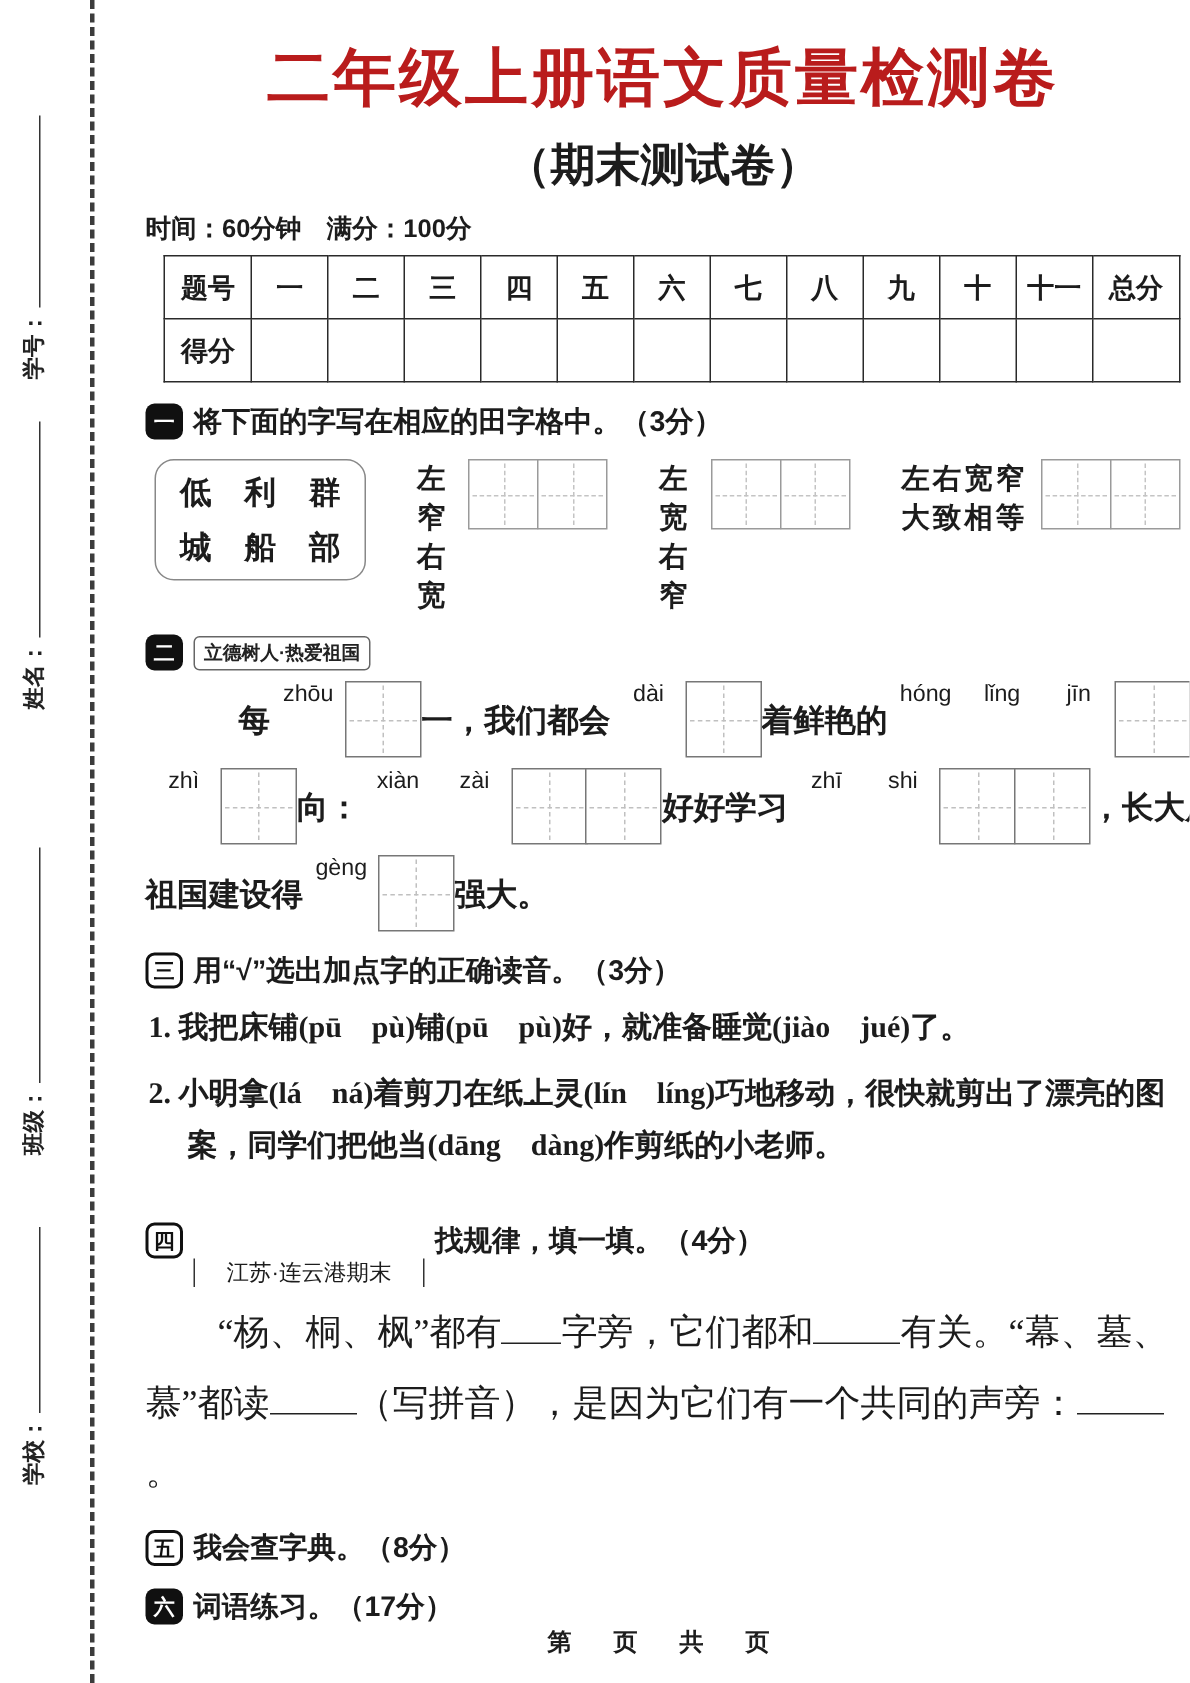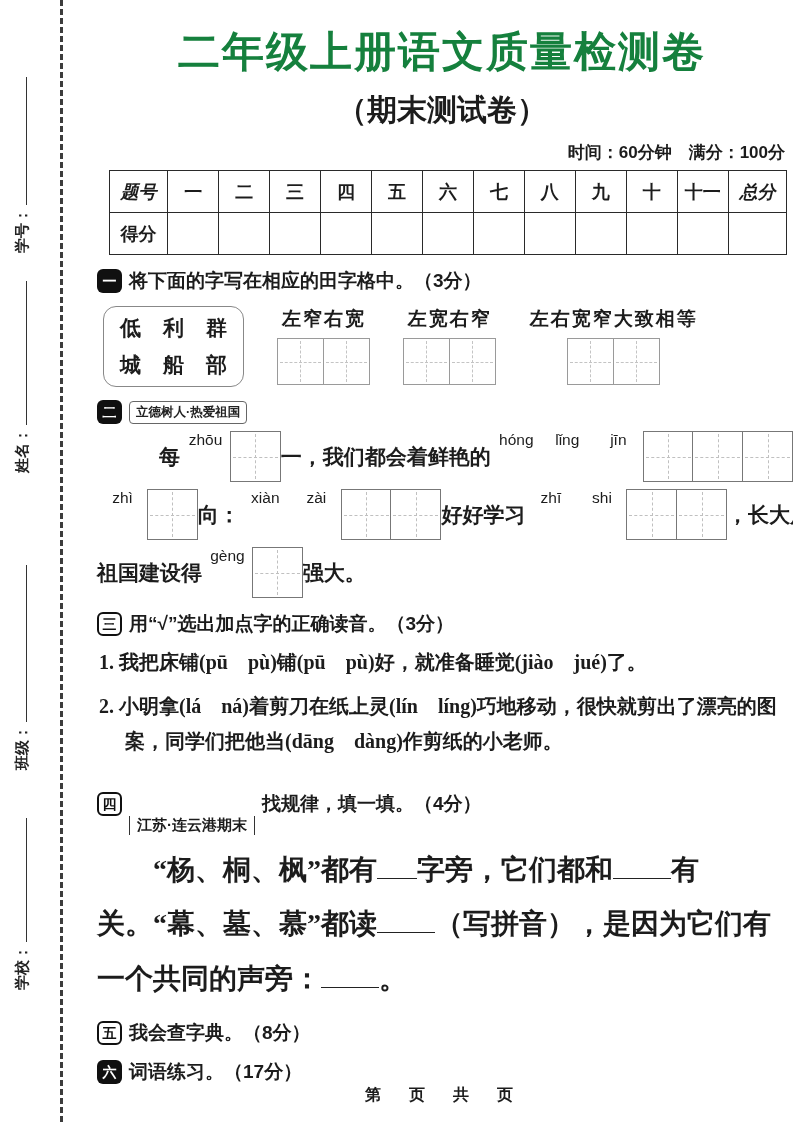--- a/index.html
+++ b/index.html
@@ -15,48 +15,48 @@
   .mfield .mline { flex:1; border-bottom:1.6px solid #333; height:1em; }
   .mf1 { top:253px; width:176px; }
   .mf2 { top:473px; width:192px; }
   .mf3 { top:770px; width:205px; }
   .mf4 { top:990px; width:172px; }
 
   
   .content { position:absolute; left:97px; right:6px; top:0; }
 
   .title { margin-top:24px; text-align:center; font-size:42px; font-weight:900;
-    letter-spacing:2px; color:#15803d; }
+    letter-spacing:2px; color:#b91c1c; }
   .subtitle { margin-top:10px; text-align:center; font-size:30px; font-weight:800; }
-  .meta { margin-top:10px; text-align:right; font-size:17px; font-weight:600; padding-right:2px; }
+  .meta { margin-top:10px; text-align:left; font-size:17px; font-weight:600; padding-right:2px; }
 
   table.score { border-collapse:collapse; table-layout:fixed; width:calc(100% - 12px);
     margin:6px 0 0 12px; }
   table.score td { border:1.6px solid #2a2a2a; height:42px; text-align:center;
     font-size:18px; font-weight:600; }
-  table.score td.wide { width:8.6%;font-style:italic; }
+  table.score td.wide { width:8.6%; }
 
   .q-title { display:flex; align-items:center; gap:7px; font-size:19px; font-weight:800;
     margin-top:13px; white-space:nowrap; }
   .marker { flex:0 0 auto; width:25px; height:24px; border-radius:6px;
     display:inline-flex; align-items:center; justify-content:center;
     font-size:14px; font-weight:700; line-height:1; }
   .marker.filled { background:#101010; color:#fff; }
   .marker.outline { border:2.5px solid #101010; color:#101010; background:#fff; }
   .tag-box { border:1.2px solid #666; border-radius:4px; padding:2px 6px;
     font-size:12.5px; font-weight:600; color:#222; }
   .tag-bars { border-left:1.6px solid #333; border-right:1.6px solid #333;
-    padding:0 7px; font-size:15px; font-weight:700;margin-top:43px; }
+    padding:0 21px; font-size:15px; font-weight:400;margin-top:43px; }
 
   
   .q1-row { display:flex; align-items:flex-start; gap:34px; margin:12px 0 0 6px; }
   .char-box { border:1.4px solid #888; border-radius:13px; padding:7px 16px;
     display:grid; grid-template-columns:repeat(3,auto); column-gap:22px; row-gap:9px;
     font-family:"Liberation Serif", serif; font-size:21px; font-weight:600; }
-  .grp { display:flex; flex-direction:column; align-items:center; gap:6px;
+  .grp { display:flex; flex-direction:row; align-items:flex-start; gap:6px;
     font-family:"Liberation Serif", serif; }
   .grp-label { font-size:19px; font-weight:700; letter-spacing:2px; }
   .tzg-row { display:flex; }
   .tzg { width:47px; height:47px; border:1.1px solid #9a9a9a; margin-left:-1.1px;
     position:relative; background:#fff; }
   .tzg::before { content:""; position:absolute; left:2px; right:2px; top:50%;
     border-top:1px dashed #c4c4c4; }
   .tzg::after { content:""; position:absolute; top:2px; bottom:2px; left:50%;
     border-left:1px dashed #c4c4c4; }
 
@@ -76,21 +76,21 @@
   .cell::after { content:""; position:absolute; top:2px; bottom:2px; left:50%;
     border-left:1px dashed #c0c0c0; }
   .ind1 { margin-left:62px; }
 
   
   .q3-item { font-family:"Liberation Serif", serif; font-size:20px; font-weight:600;
     line-height:1.78; margin:8px 0 0 2px; padding-left:26px; text-indent:-26px; }
   .dot-u { position:relative; }
   .dot-u::after { content:"•"; position:absolute; left:50%; transform:translateX(-50%);
     bottom:-0.52em; font-size:0.55em; }
-  .q4-para { font-family:"Liberation Serif", serif; font-size:28px; font-weight:700;
+  .q4-para { font-family:"Liberation Serif", serif; font-size:24px; font-weight:400;
     line-height:1.95; margin-top:8px; text-indent:2em; }
   .blank { display:inline-block; border-bottom:1.6px solid #222; height:1em;
     vertical-align:baseline; }
   .bw1 { width:40px; } .bw2 { width:58px; }
 
   
   table.dict { border-collapse:collapse; table-layout:fixed; width:calc(100% - 40px);
     margin:10px 0 0 34px; font-family:"Liberation Serif", serif; }
   table.dict td { border:1.3px solid #555; text-align:center; font-size:18px;
     font-weight:700; }
@@ -208,20 +208,28 @@
     <span class="txt">每</span>
     <div class="pbox">
       <div class="py-row">
           <span class="py">zhōu</span>
         </div>
       <div class="cells">
           <div class="cell"></div>
         </div>
     </div>
     <span class="txt">一，我们都会</span>
+    <div class="pbox">
+      <div class="py-row">
+          <span class="py">dài</span>
+        </div>
+      <div class="cells">
+          <div class="cell"></div>
+        </div>
+    </div>
     <span class="txt">着鲜艳的</span>
     <div class="pbox">
       <div class="py-row">
         <span class="py">hóng</span>
         <span class="py">lǐng</span>
         <span class="py">jīn</span>
       </div>
       <div class="cells">
         <div class="cell"></div>
         <div class="cell"></div>

